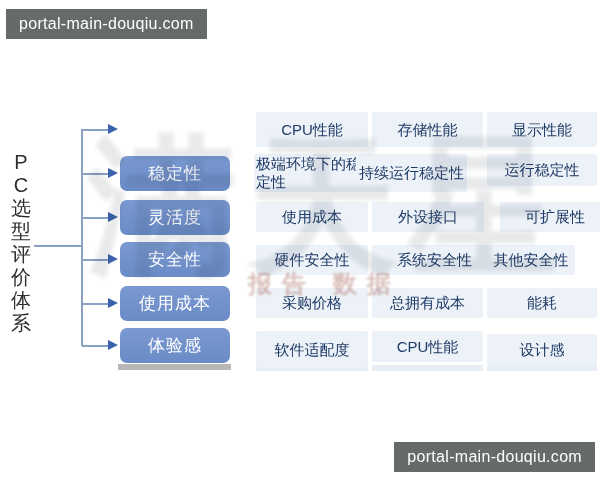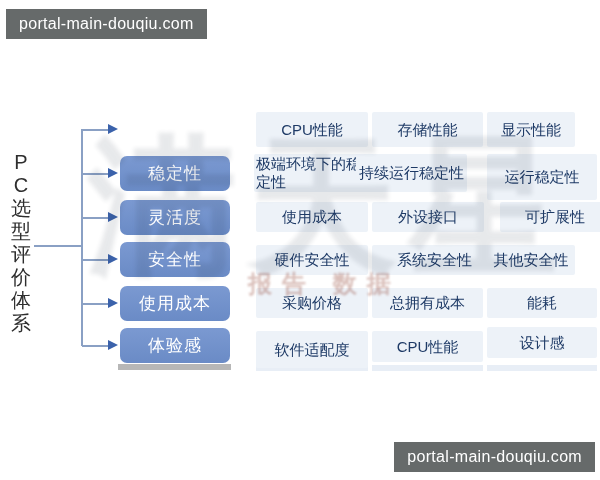--- a/index.html
+++ b/index.html
@@ -115,41 +115,41 @@
   </div>
   <div class="bluebox" style="top:286px">
     <span>使用成本</span>
   </div>
   <div class="bluebox" style="top:328px">
     <span>体验感</span>
   </div>
 
   <div class="cell" style="left:256px;top:112px;width:112px;height:35px">CPU性能</div>
   <div class="cell" style="left:372px;top:112px;width:111px;height:35px">存储性能</div>
-  <div class="cell" style="left:487px;top:112px;width:88px;height:35px">显示性能</div>
+  <div class="cell" style="left:487px;top:112px;width:110px;height:35px">显示性能</div>
 
   <div class="cell" style="left:254px;top:154px;width:112px;height:38px">极端环境下的稳定性</div>
   <div class="cell" style="left:356px;top:154px;width:111px;height:38px">持续运行稳定性</div>
-  <div class="cell" style="left:487px;top:154px;width:110px;height:46px">运行稳定性</div>
+  <div class="cell" style="left:487px;top:154px;width:110px;height:32px">运行稳定性</div>
 
   <div class="cell" style="left:256px;top:202px;width:112px;height:30px">使用成本</div>
   <div class="cell" style="left:372px;top:202px;width:112px;height:30px">外设接口</div>
   <div class="cell" style="left:500px;top:202px;width:110px;height:30px">可扩展性</div>
 
   <div class="cell" style="left:256px;top:245px;width:112px;height:30px">硬件安全性</div>
   <div class="cell" style="left:372px;top:245px;width:125px;height:30px">系统安全性</div>
   <div class="cell" style="left:487px;top:245px;width:88px;height:30px">其他安全性</div>
 
   <div class="cell" style="left:256px;top:288px;width:112px;height:30px">采购价格</div>
   <div class="cell" style="left:487px;top:288px;width:110px;height:30px">能耗</div>
   <div class="cell" style="left:372px;top:288px;width:111px;height:30px">总拥有成本</div>
 
   <div class="cell" style="left:256px;top:331px;width:112px;height:37px">软件适配度</div>
   <div class="cell" style="left:372px;top:331px;width:111px;height:31px">CPU性能</div>
-  <div class="cell" style="left:487px;top:327px;width:110px;height:31px">设计感</div>
+  <div class="cell" style="left:487px;top:334px;width:110px;height:31px">设计感</div>
 
   <div class="shadow-bar"></div>
   <div class="sliver" style="left:256px;width:112px"></div>
   <div class="sliver" style="left:372px;width:111px"></div>
   <div class="sliver" style="left:487px;width:110px"></div>
 
   <div class="faint-big">满天星</div>
   <div class="faint-red">报告 数据</div>
 
   <div class="wm-bar wm-bottom">

